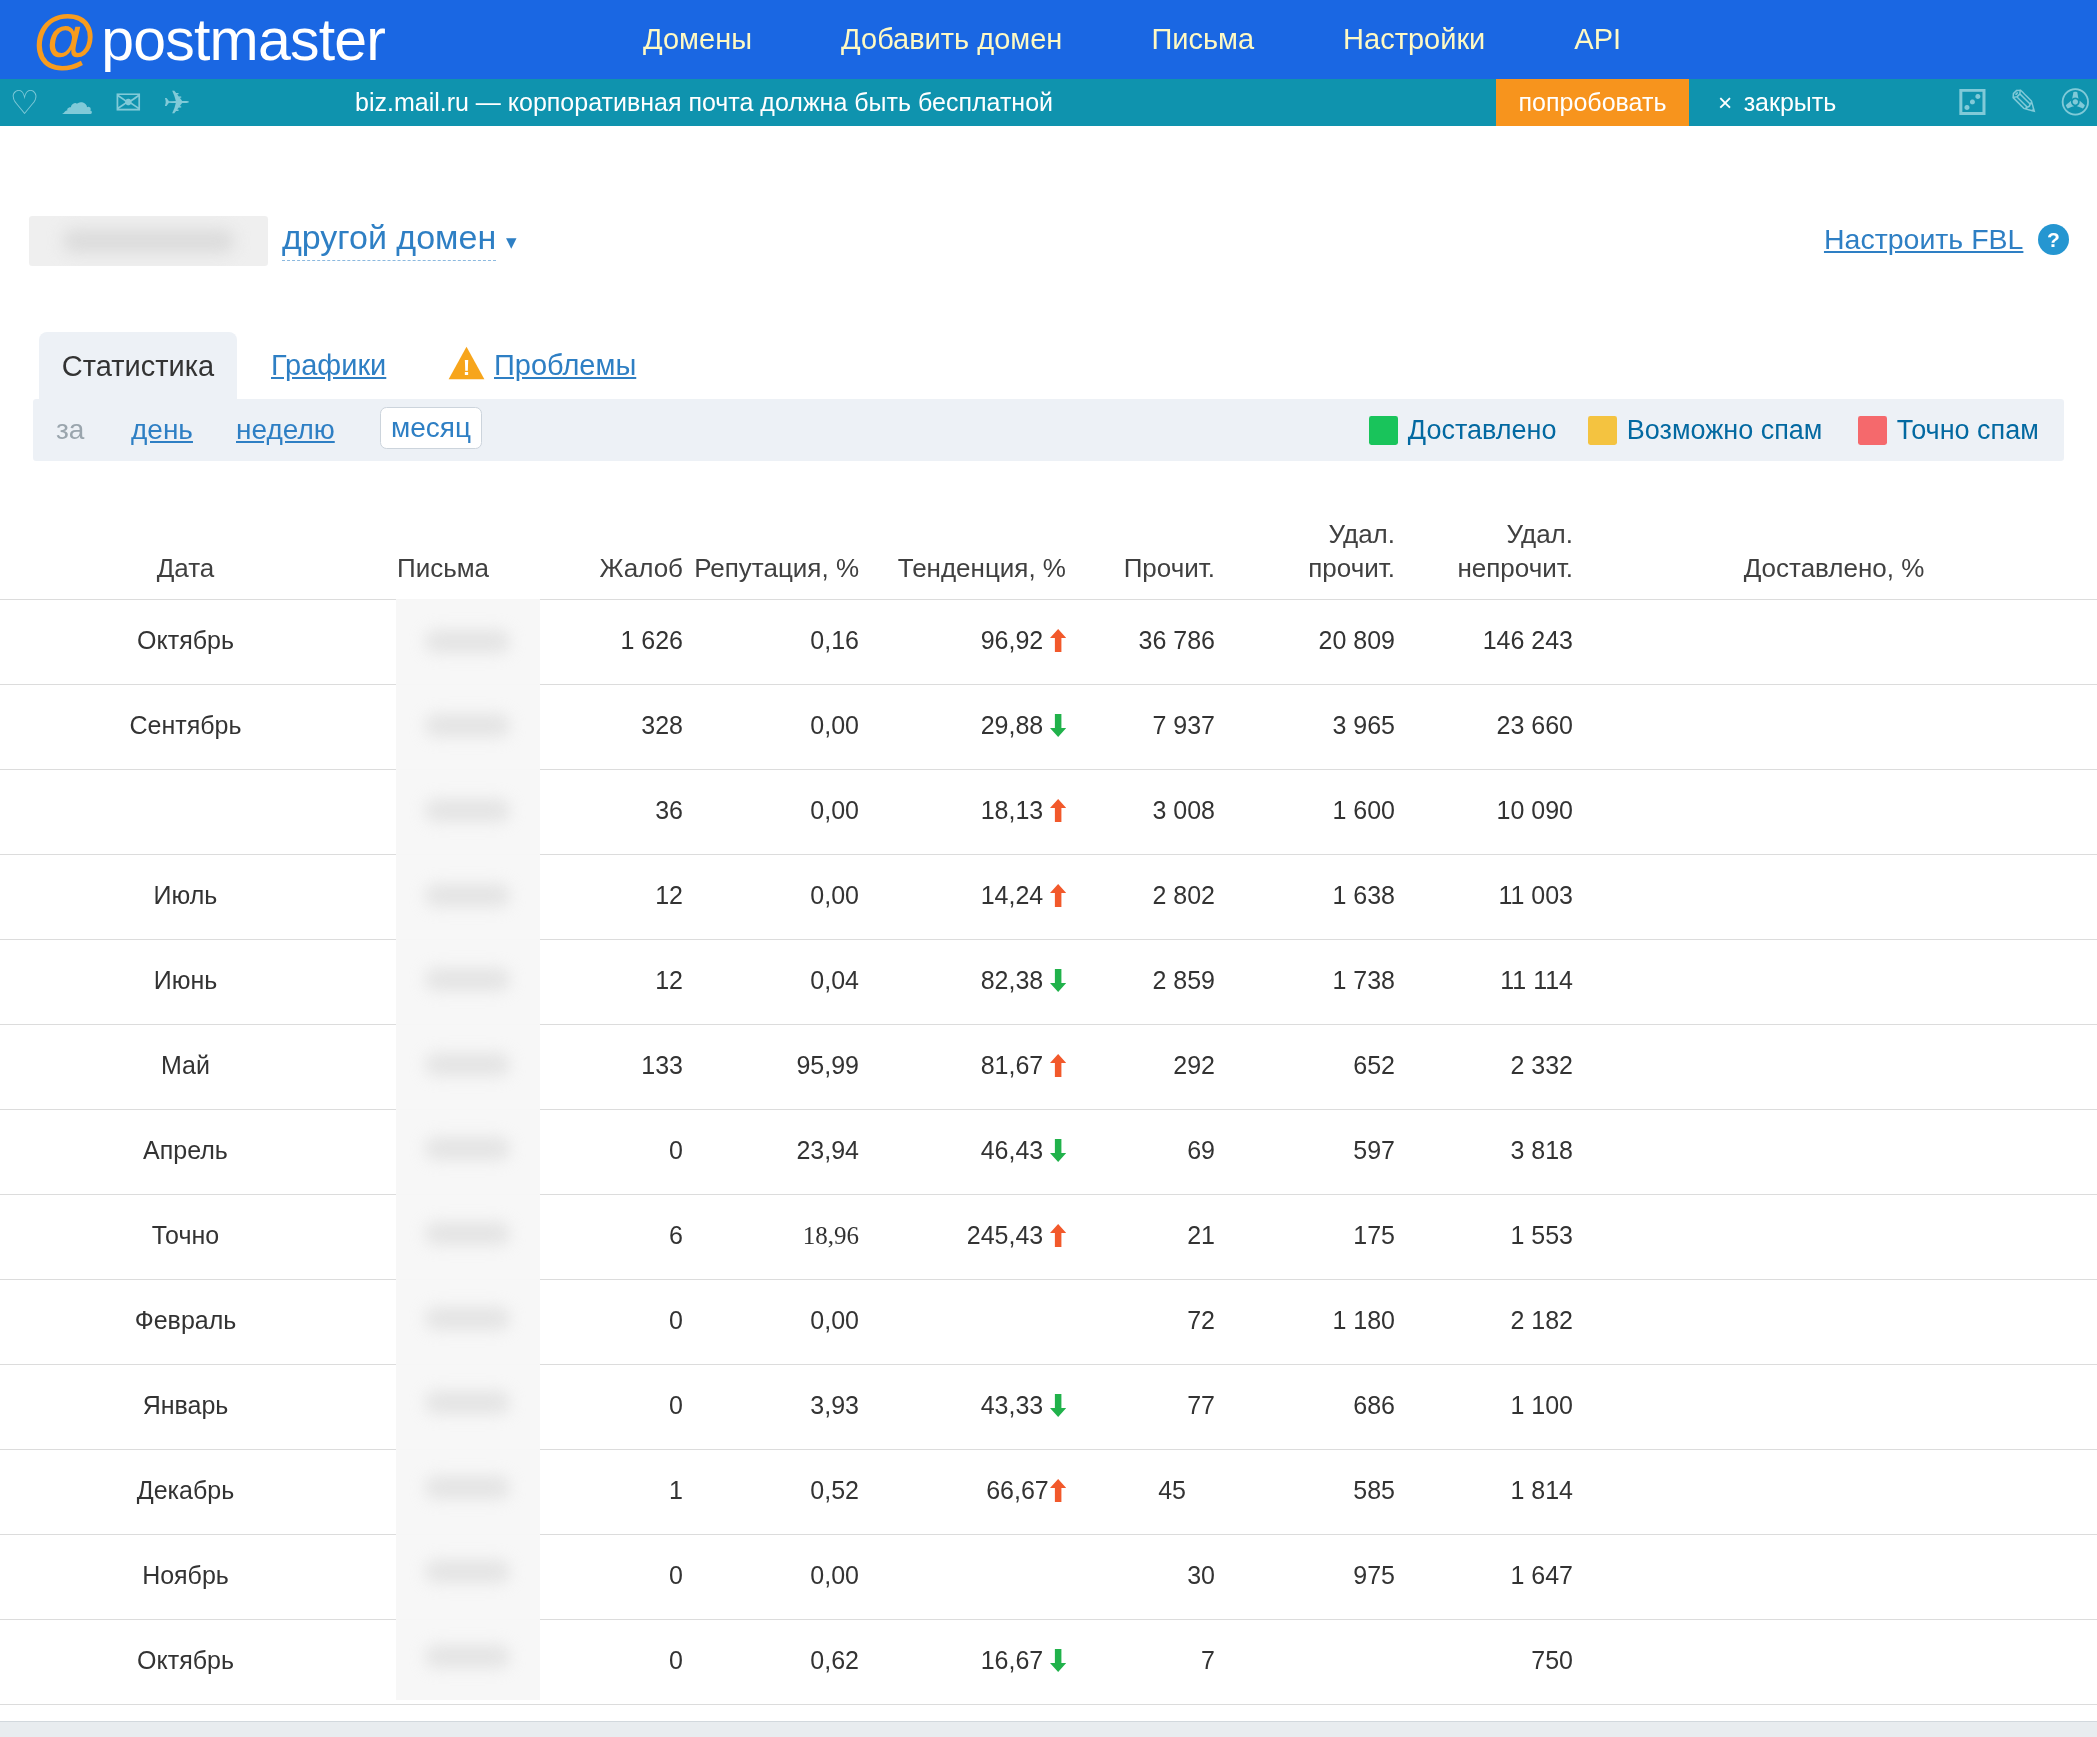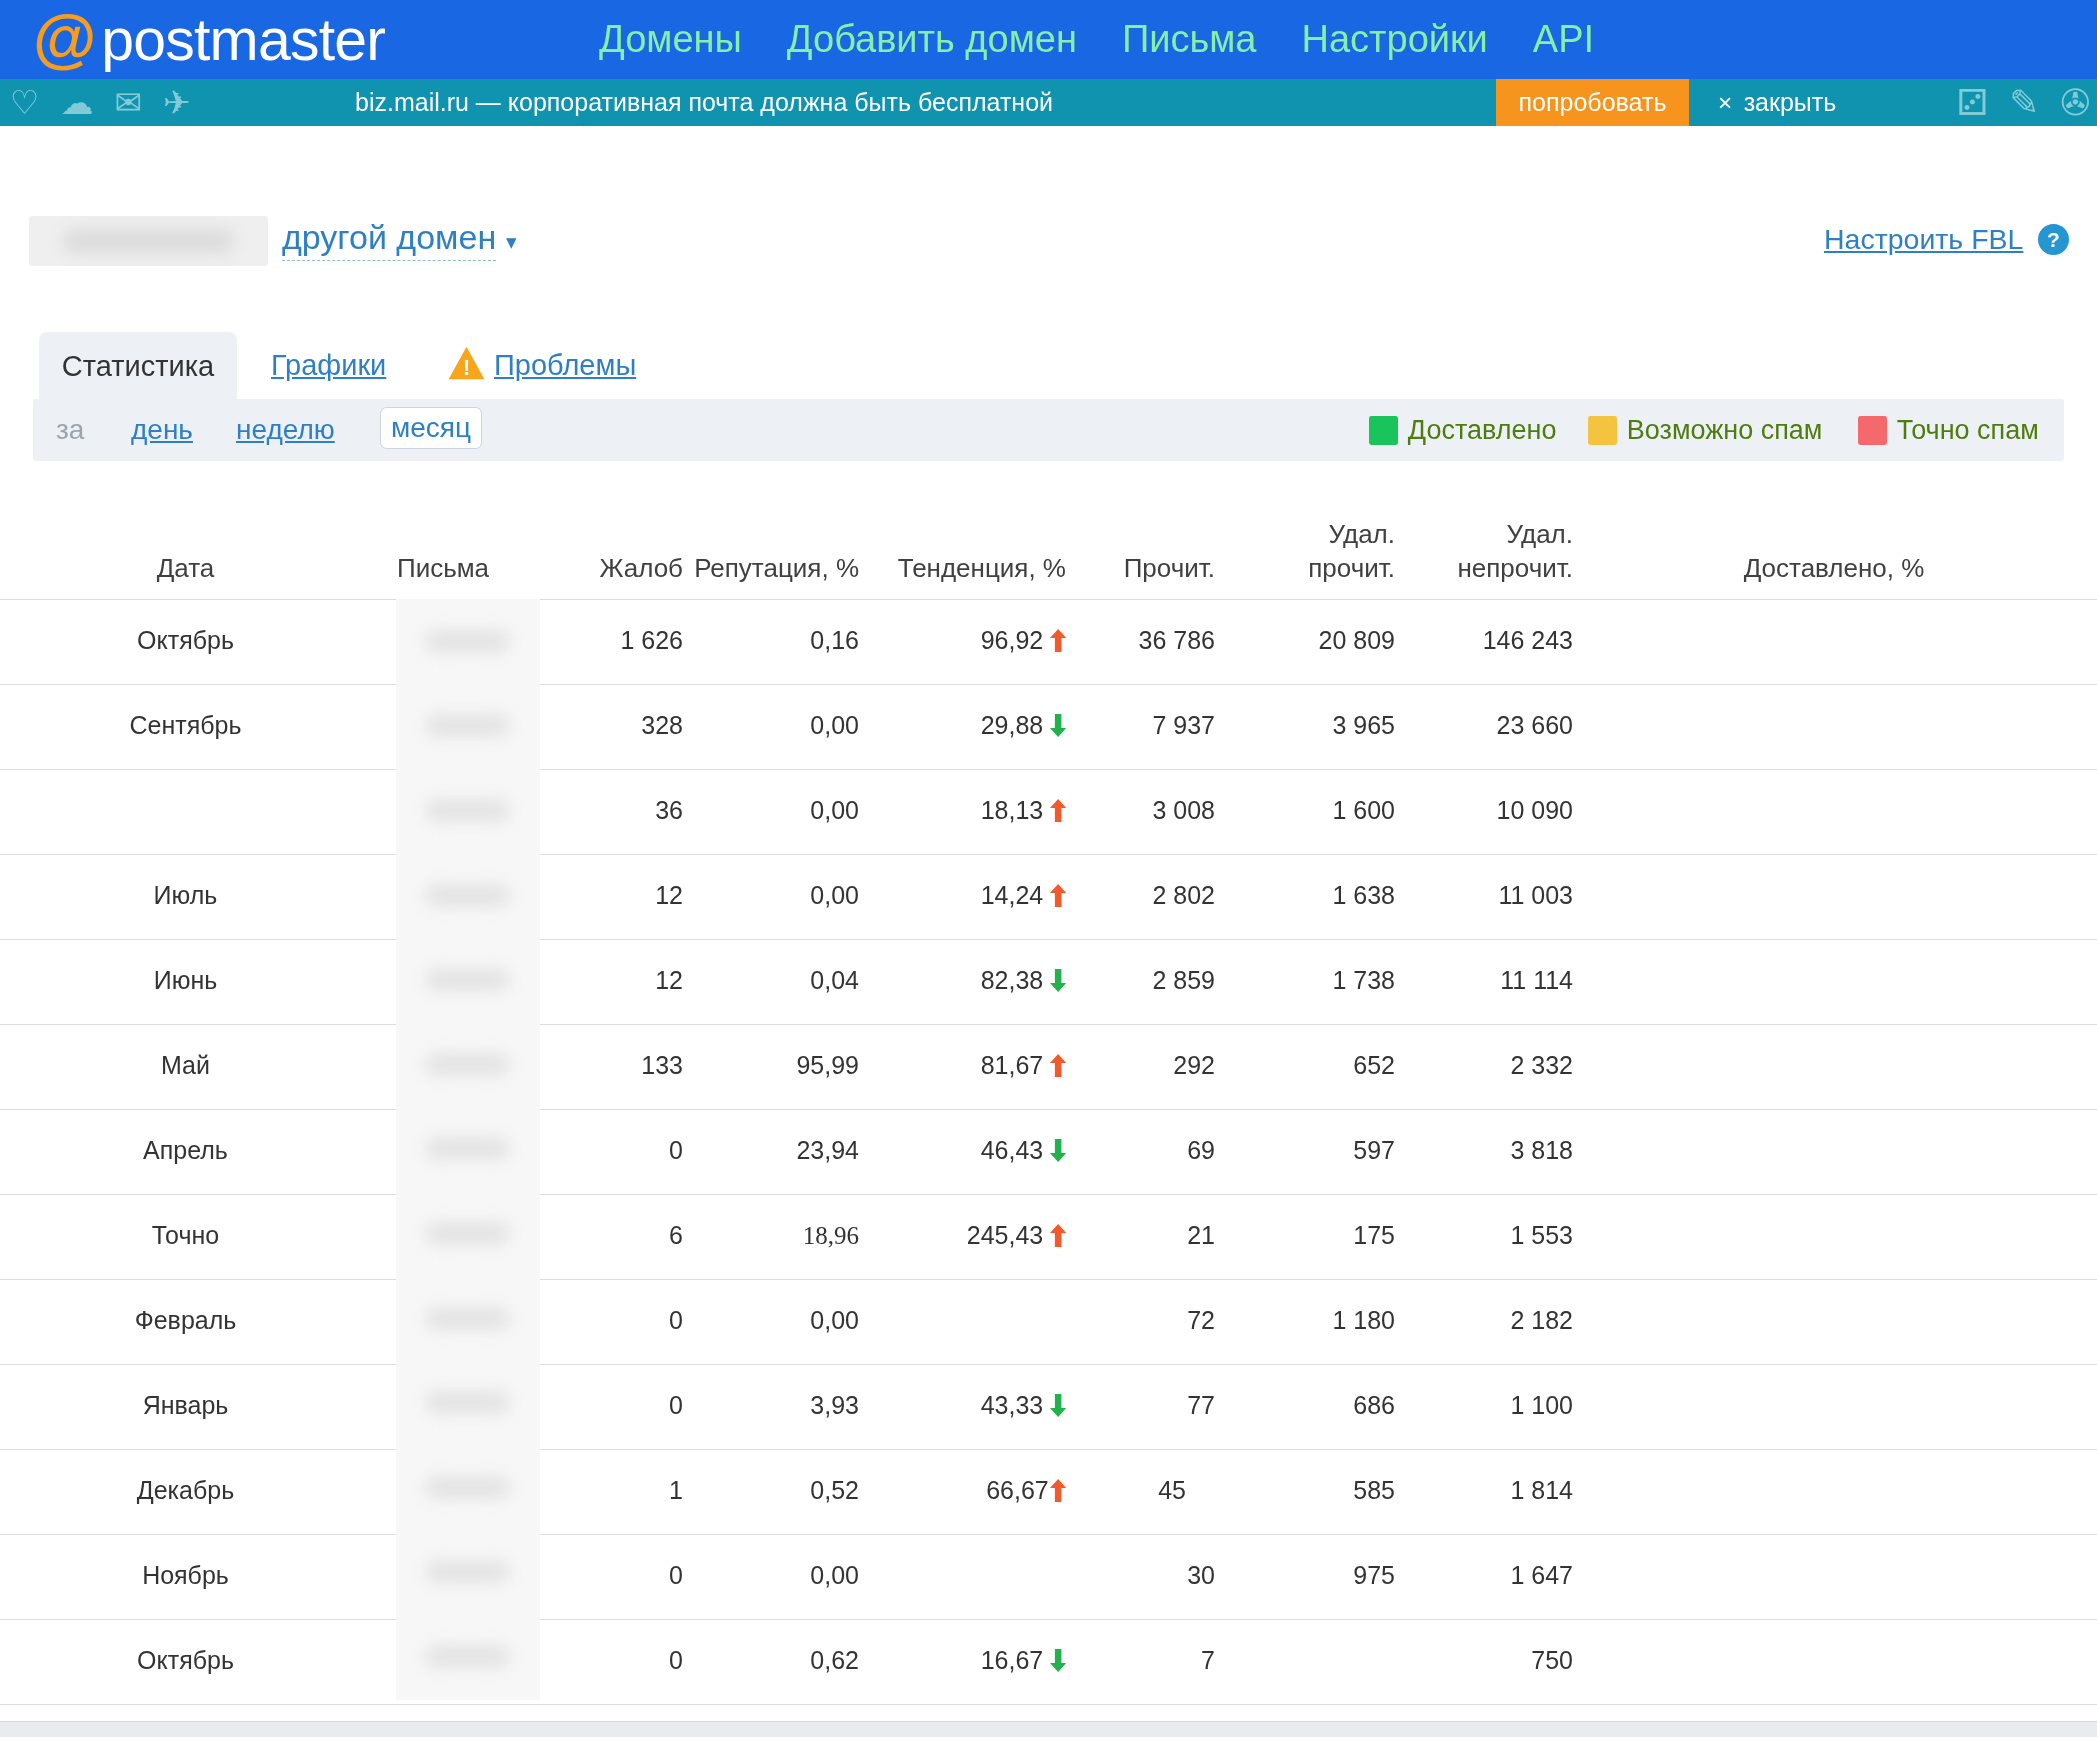--- a/index.html
+++ b/index.html
@@ -5,21 +5,21 @@
   html,body{margin:0;padding:0;background:#fff;}
   .screen{position:relative;width:2097px;height:1738px;background:#fff;overflow:hidden;
           font-family:"Liberation Sans",sans-serif;color:#333;}
 
   
   .topbar{position:absolute;left:0;top:0;width:100%;height:79px;background:#1a67e3;}
   .logo{position:absolute;left:33px;top:0;height:79px;display:flex;align-items:center;cursor:pointer;}
   .logo-at{font-size:65px;font-weight:700;color:#f89c1e;line-height:1;transform:translateY(-2.4px);}
   .logo-text{font-size:59px;font-weight:500;color:#fff;letter-spacing:-0.8px;margin-left:4.9px;}
   .topnav{position:absolute;left:599px;top:0;height:79px;display:flex;align-items:center;gap:45px;}
-  .topnav a{color:#86efac;font-size:38px;text-decoration:none;cursor:pointer;white-space:nowrap;}
+  .topnav a{color:#fef9c3;font-size:29px;text-decoration:none;cursor:pointer;white-space:nowrap;margin-left:44px;}
 
   
   .promo{position:absolute;left:0;top:79px;width:100%;height:47px;background:#0f93ae;}
   .promo-icons{position:absolute;top:0;height:47px;display:flex;align-items:center;gap:21px;
                color:rgba(224,247,252,.55);font-size:33px;}
   .pi-left{left:9.8px;} .pi-right{right:6.5px;font-size:36px;}
   .promo-text{position:absolute;left:355px;top:0;line-height:47px;color:#fff;font-size:25px;white-space:nowrap;}
   .promo-try{position:absolute;left:1496px;top:0;width:193px;height:47px;background:#f7941d;color:#fff;
              font-size:25px;border:none;font-family:inherit;cursor:pointer;}
   .promo-close{position:absolute;left:1718px;top:0;height:47px;display:flex;align-items:center;gap:11.4px;
@@ -51,21 +51,21 @@
   .strip{position:absolute;left:33px;top:399px;width:2031px;height:62px;background:#edf1f6;border-radius:3.3px;}
   .za{position:absolute;left:23px;top:0;line-height:62px;font-size:28px;color:#9aa5ad;}
   .p-link{position:absolute;top:0;line-height:62px;font-size:28px;color:#2e7fc4;
           text-decoration:underline;cursor:pointer;}
   #pDay{left:98px;} #pWeek{left:203px;}
   .p-month{position:absolute;left:347px;top:8.1px;width:102px;height:42px;background:#fff;
            border:1.6px solid #ccd4dc;border-radius:6.5px;display:flex;align-items:center;justify-content:center;
            font-size:28px;color:#2e7fc4;cursor:pointer;box-sizing:border-box;}
   .legend{position:absolute;top:0;height:62px;display:flex;align-items:center;gap:9.8px;}
   .legend .sq{width:29px;height:29px;border-radius:2.4px;}
-  .legend .lab{font-size:27px;color:#4d7c0f;white-space:nowrap;}
+  .legend .lab{font-size:27px;color:#0369a1;white-space:nowrap;}
   #lg0{left:1336px;} #lg1{left:1555px;} #lg2{left:1825px;}
 
   
   .thead{position:absolute;left:0;top:486px;width:2097px;height:113px;}
   .th{position:absolute;bottom:13px;font-size:26px;color:#404040;white-space:pre-line;
       line-height:1.3;}
   .rows{position:absolute;left:0;top:599px;width:2097px;border-bottom:1.6px solid #dcdcdc;}
   .row{position:relative;height:85px;border-top:1.6px solid #dcdcdc;box-sizing:border-box;}
   .cell{position:absolute;top:0;height:81px;display:flex;align-items:center;font-size:25px;color:#333;
         white-space:nowrap;}

